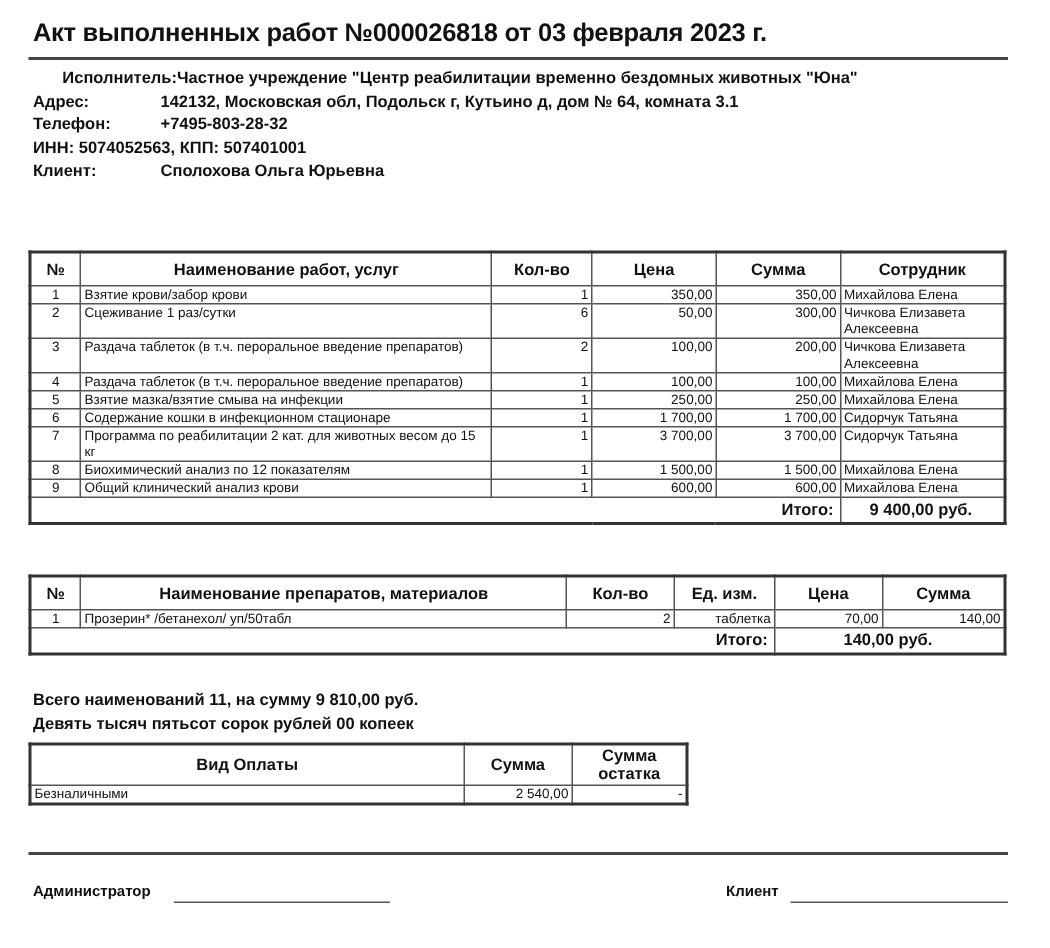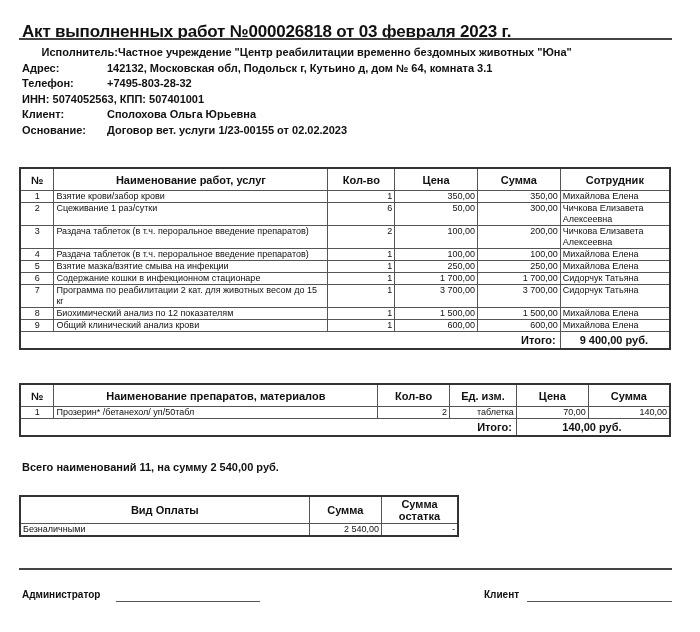--- a/index.html
+++ b/index.html
@@ -1,21 +1,21 @@
 <!DOCTYPE html>
 <html><head>
 <meta charset="utf-8">
 <style>
   html, body { margin: 0; padding: 0; background: #ffffff; }
   body {
     width: 700px; height: 632px; position: relative; overflow: hidden;
     font-family: "Liberation Sans", sans-serif; color: #111;
   }
   .title {
-    position: absolute; left: 22px; top: 22px;
+    position: absolute; left: 22px; top: 12px;
     font-size: 17px; font-weight: bold; letter-spacing: -0.2px;
   }
   .title-rule {
     position: absolute; left: 19px; width: 653px; top: 38px; height: 0;
     border-top: 2px solid #444;
   }
   .info { position: absolute; left: 22px; top: 45px; font-size: 11px; font-weight: bold; }
   .info-row { height: 15.5px; line-height: 15.5px; white-space: nowrap; }
   .info-row .lbl { display: inline-block; width: 85px; }
   .info-row.wide .lbl { width: 96px; text-align: right; }
@@ -56,23 +56,20 @@
     <span class="lbl">Адрес:</span><span>142132, Московская обл, Подольск г, Кутьино д, дом № 64, комната 3.1</span>
   </div>
   <div class="info-row">
     <span class="lbl">Телефон:</span><span>+7495-803-28-32</span>
   </div>
   <div class="info-row full">
     <span>ИНН: 5074052563, КПП: 507401001</span>
   </div>
   <div class="info-row">
     <span class="lbl">Клиент:</span><span>Сполохова Ольга Юрьевна</span>
-  </div>
-  <div class="info-row">
-    <span class="lbl">Основание:</span><span>Договор вет. услуги 1/23-00155 от 02.02.2023</span>
   </div>
 </div>
 
 <table id="services" class="outer">
   <colgroup>
     <col style="width:34px">
       <col style="width:275px">
       <col style="width:67px">
       <col style="width:83px">
       <col style="width:83px">
@@ -201,21 +198,22 @@
     </tbody>
   <tfoot>
     <tr>
       <td colspan="4" class="total-lbl">Итого:</td>
       <td colspan="2" class="total-val">140,00 руб.</td>
     </tr>
   </tfoot>
 </table>
 
 <div class="summary">
-  <div>Всего наименований 11, на сумму 2 540,00 руб.</div>
+  <div>Всего наименований 11, на сумму 9 810,00 руб.</div>
+  <div>Девять тысяч пятьсот сорок рублей 00 копеек</div>
 </div>
 
 <table id="payments" class="outer">
   <colgroup>
     <col style="width:272px">
       <col style="width:68px">
       <col style="width:72px">
   </colgroup>
   <thead>
     <tr>

